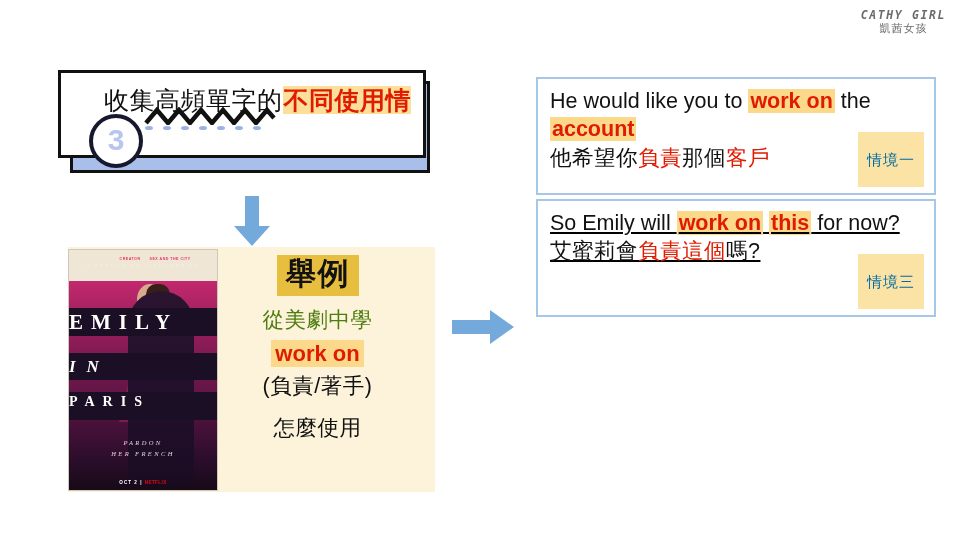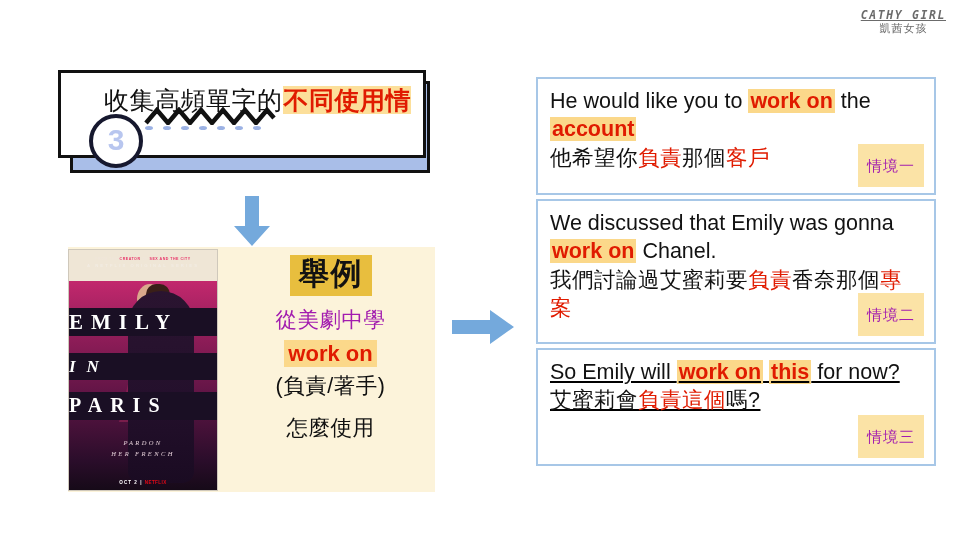--- a/index.html
+++ b/index.html
@@ -5,21 +5,21 @@
   html,body{margin:0;padding:0;}
   body{
     width:960px;height:540px;background:#ffffff;overflow:hidden;
     font-family:"Liberation Sans","DejaVu Sans",sans-serif;
     position:relative;
   }
   .stage{position:absolute;left:0;top:0;width:960px;height:540px;}
 
   
   .watermark{position:absolute;right:14px;top:8px;text-align:center;color:#6b6b6b;line-height:1.25;}
-  .wm-en{font-size:11.5px;letter-spacing:1.6px;font-weight:bold;font-style:italic;font-family:"DejaVu Sans Mono","Liberation Mono",monospace;text-decoration:underline;}
+  .wm-en{font-size:11.5px;letter-spacing:1.6px;font-weight:bold;font-style:italic;font-family:"DejaVu Sans Mono","Liberation Mono",monospace;}
   .wm-zh{font-size:11px;letter-spacing:1px;}
 
   
   .title-wrap{position:absolute;left:48px;top:55px;width:400px;height:125px;}
   .title-shadow{position:absolute;left:22px;top:26px;width:360px;height:92px;background:#a9bee8;border:3px solid #111111;box-sizing:border-box;}
   .title-box{position:absolute;left:10px;top:15px;width:368px;height:88px;background:#ffffff;border:3px solid #111111;box-sizing:border-box;}
   .title-text{position:absolute;left:56px;top:27px;width:330px;font-size:25px;line-height:1.45;color:#111111;letter-spacing:.5px;}
   .hl-red{color:#e01b00;background:#fcdf9a;font-weight:bold;padding:0 1px;}
   .zig{position:absolute;left:96px;top:52px;width:132px;height:18px;}
   .dots{position:absolute;left:95px;top:70px;width:135px;height:6px;}
@@ -30,39 +30,39 @@
 
   
   .arrow-down{position:absolute;left:232px;top:196px;width:40px;height:50px;}
   .arrow-right{position:absolute;left:452px;top:310px;width:62px;height:34px;}
 
   
   .example-panel{position:absolute;left:68px;top:247px;width:367px;height:245px;background:#fcf3da;}
   .poster{position:absolute;left:68px;top:249px;width:150px;height:242px;overflow:hidden;
           background:#140a1e;border:1px solid #cfc8bb;box-sizing:border-box;}
   .poster-inner{position:absolute;inset:0;}
-  .ex-right{position:absolute;left:228px;top:255px;width:205px;text-align:center;}
+  .ex-right{position:absolute;left:215px;top:255px;width:205px;text-align:center;}
   .ex-head{display:inline-block;font-size:31px;font-weight:bold;color:#121212;background:#e8be3e;
            padding:1px 9px 3px;line-height:1.18;letter-spacing:1px;}
-  .ex-l1{font-size:21.5px;color:#a21caf;margin-top:11px;line-height:1.3;letter-spacing:.5px;}
+  .ex-l1{font-size:21.5px;color:#4d7c0f;margin-top:11px;line-height:1.3;letter-spacing:.5px;}
   .ex-l2{margin-top:5px;line-height:1.3;}
   .ex-l2 span{font-size:22px;font-weight:bold;color:#e01b00;background:#fbd88a;padding:1px 4px;}
   .ex-l3{font-size:21.5px;color:#111;margin-top:5px;line-height:1.3;letter-spacing:.5px;}
   .ex-l4{font-size:21.5px;color:#111;margin-top:14px;line-height:1.3;letter-spacing:.5px;}
 
   
   .cards{position:absolute;left:536px;top:77px;width:400px;}
   .card{position:relative;border:2px solid #a7c7e7;background:#ffffff;box-sizing:border-box;
         padding:8px 12px 6px 12px;margin-bottom:4px;}
   .card-en{font-size:21.5px;color:#121212;line-height:1.32;}
   .card-en b{font-weight:bold;color:#e01b00;background:#fbd88a;padding:0 2px;}
   .card-zh{font-size:21.5px;color:#121212;line-height:1.3;letter-spacing:.5px;margin-top:1px;}
   .card-zh i{font-style:normal;color:#e01b00;}
-  .tag{position:absolute;right:10px;bottom:6px;background:#fbe3a6;color:#a21caf;
-       font-size:15px;padding:14px 9px;letter-spacing:1px;line-height:1;}
+  .tag{position:absolute;right:10px;bottom:6px;background:#fbe3a6;color:#0369a1;
+       font-size:15px;padding:20px 9px;letter-spacing:1px;line-height:1;}
   #card-1{height:118px;}
   #card-2{height:145px;}
   #card-3{height:118px;text-decoration:underline;}
 
   
   .p-bg{position:absolute;inset:0;background:
      linear-gradient(180deg,#efe6d6 0%,#efe6d6 13%,#c2286d 13%,#8c1c57 38%,#5d1444 62%,#2a0d2a 88%,#160a18 100%);}
   .p-stripe{position:absolute;left:0;width:100%;background:#1a0f24;}
   .p-tower{position:absolute;left:34%;top:26%;width:0;height:0;
      border-left:26px solid transparent;border-right:26px solid transparent;
@@ -75,21 +75,21 @@
   .p-hair{position:absolute;left:52%;top:14%;width:24px;height:46%;
      background:#3a1f18;border-radius:12px 12px 14px 14px;}
   .p-top{position:absolute;left:5px;right:5px;top:3%;text-align:center;line-height:1.5;}
   .p-cred{font-size:3.6px;color:#f0e6da;letter-spacing:.5px;font-weight:bold;}
   .p-cred em{color:#e8356a;font-style:normal;}
   .p-series{font-size:4.2px;color:#f2ece3;letter-spacing:2.1px;font-weight:bold;}
   .p-title{position:absolute;left:0;right:0;color:#ffffff;font-weight:bold;
      font-family:"Liberation Serif","DejaVu Serif",serif;}
   .p-t1{top:25%;font-size:21px;letter-spacing:8px;}
   .p-t2{top:44.5%;font-size:17px;letter-spacing:11px;font-style:italic;}
-  .p-t3{top:60%;font-size:20px;letter-spacing:8px;}
+  .p-t3{top:60%;font-size:14px;letter-spacing:8px;}
   .p-tag{position:absolute;left:0;right:0;top:78%;text-align:center;color:#e4cfd8;
      font-family:"Liberation Serif","DejaVu Serif",serif;font-style:italic;
      font-size:6.5px;letter-spacing:2.4px;line-height:1.7;}
   .p-foot{position:absolute;left:0;right:0;bottom:5px;text-align:center;font-size:4.6px;
      color:#ffffff;letter-spacing:1px;font-weight:bold;}
   .p-foot em{color:#e50914;font-style:normal;letter-spacing:.4px;}
 </style>
 </head>
 <body>
 
@@ -176,25 +176,20 @@
   <svg class="arrow-right" viewBox="0 0 62 34">
     <polygon points="0,10 38,10 38,0 62,17 38,34 38,24 0,24" fill="#74a9dc"></polygon>
   </svg>
 
   <div class="cards">
     <div class="card" id="card-1">
       <div class="card-en"><span>He would like you to </span><b>work on</b><span> the </span><b>account</b></div>
       <div class="card-zh"><span>他希望你</span><i>負責</i><span>那個</span><i>客戶</i></div>
       <div class="tag">情境一</div>
     </div>
-    <div class="card" id="card-2">
-      <div class="card-en"><span>We discussed that Emily was gonna </span><b>work on</b><span> Chanel.</span></div>
-      <div class="card-zh"><span>我們討論過艾蜜莉要</span><i>負責</i><span>香奈那個</span><i>專案</i></div>
-      <div class="tag">情境二</div>
-    </div>
     <div class="card" id="card-3">
       <div class="card-en"><span>So Emily will </span><b>work on</b><span> </span><b>this</b><span> for now?</span></div>
       <div class="card-zh"><span>艾蜜莉會</span><i>負責這個</i><span>嗎?</span></div>
       <div class="tag">情境三</div>
     </div>
   </div>
 
 </div>
 
 </body></html>

